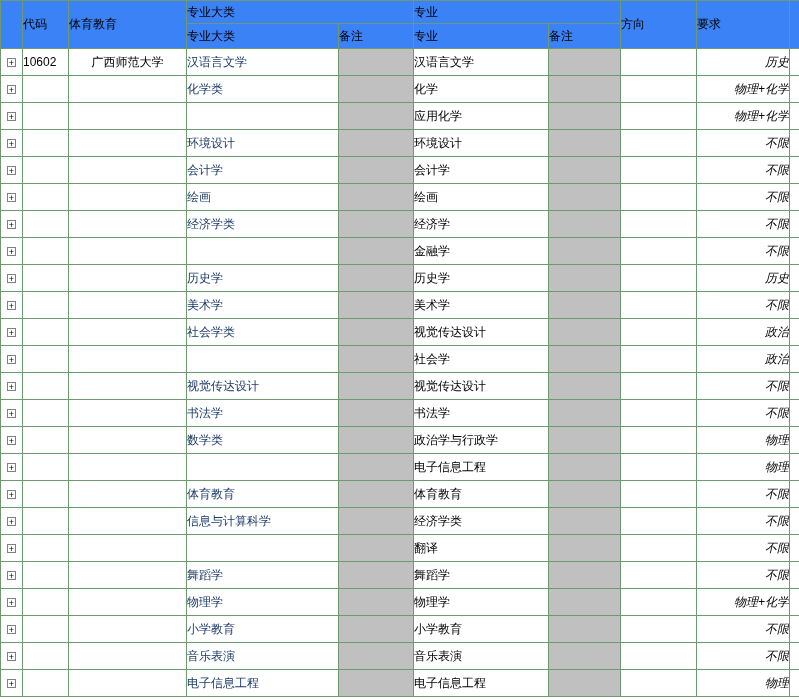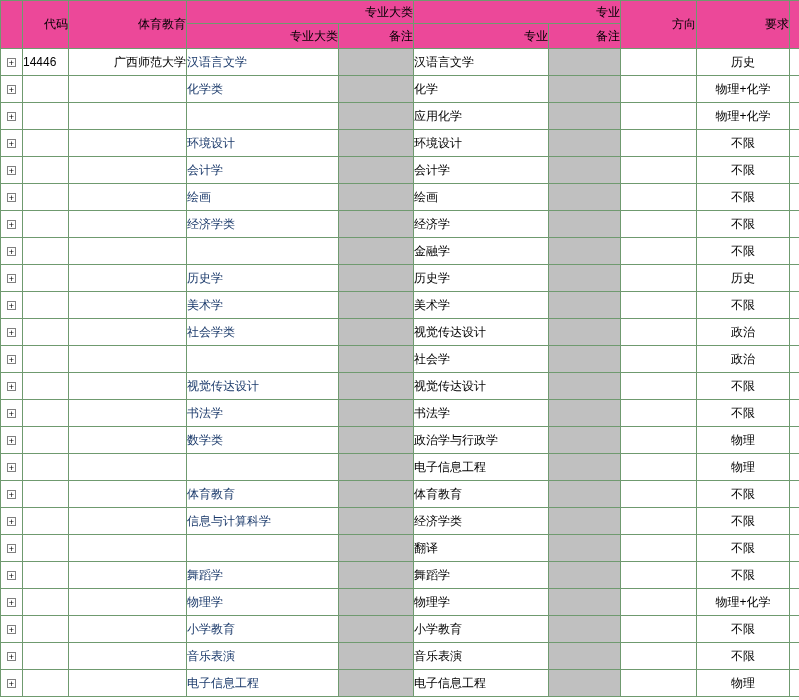--- a/index.html
+++ b/index.html
@@ -25,22 +25,22 @@
   table.grid th, table.grid td {
     border: 1px solid #6f9a6f;
     padding: 0;
     vertical-align: middle;
     font-weight: normal;
     overflow: hidden;
     white-space: nowrap;
   }
   
   thead th {
-    background: #ec4899;
-    text-align: right;
+    background: #3b82f6;
+    text-align: left;
     font-size: 12px;
     color: #000000;
     height: 24px;
     margin-top: 28px;
   }
   thead th.grouped {
     height: 22px;
   }
   
   col.c-expand { width: 22px; }
@@ -76,41 +76,42 @@
     font-family: "Liberation Sans", sans-serif;
     cursor: pointer;
     box-sizing: border-box;
   }
   td.code-cell {
     padding-left: 3px;
     text-align: left;
   }
   td.school-cell {
     padding-left: 5px;
-    text-align: right;
+    text-align: center;
   }
   td.majcat-cell {
     padding-left: 6px;
     color: #1b3a6b;
     text-align: left;
   }
   td.note-cell {
     background: #c0c0c0;
   }
   td.major-cell {
     padding-left: 6px;
     text-align: left;
   }
   td.dir-cell {
     text-align: left;
     padding-left: 5px;
   }
   td.req-cell {
     padding-left: 6px;
-    text-align: center;
+    text-align: right;
+    font-style: italic;
   }
   td.tail-cell {
     background: #ffffff;
     border-left: 1px solid #6f9a6f;
     border-right: none;
   }
   td.blank-majcat {
     background: #ffffff;
   }
   .hdr-sub {
@@ -148,21 +149,21 @@
       <tr>
         <th class="hdr-sub">专业大类</th>
         <th class="hdr-sub">备注</th>
         <th class="hdr-sub">专业</th>
         <th class="hdr-sub">备注</th>
       </tr>
     </thead>
     <tbody id="tbody">
         <tr>
           <td class="expand-cell"><span class="expander">+</span></td>
-          <td class="code-cell">14446</td>
+          <td class="code-cell">10602</td>
           <td class="school-cell">广西师范大学</td>
           <td class="majcat-cell">汉语言文学</td>
           <td class="note-cell"></td>
           <td class="major-cell">汉语言文学</td>
           <td class="note-cell"></td>
           <td class="dir-cell"></td>
           <td class="req-cell">历史</td>
           <td class="tail-cell"></td>
         </tr>
         <tr>

